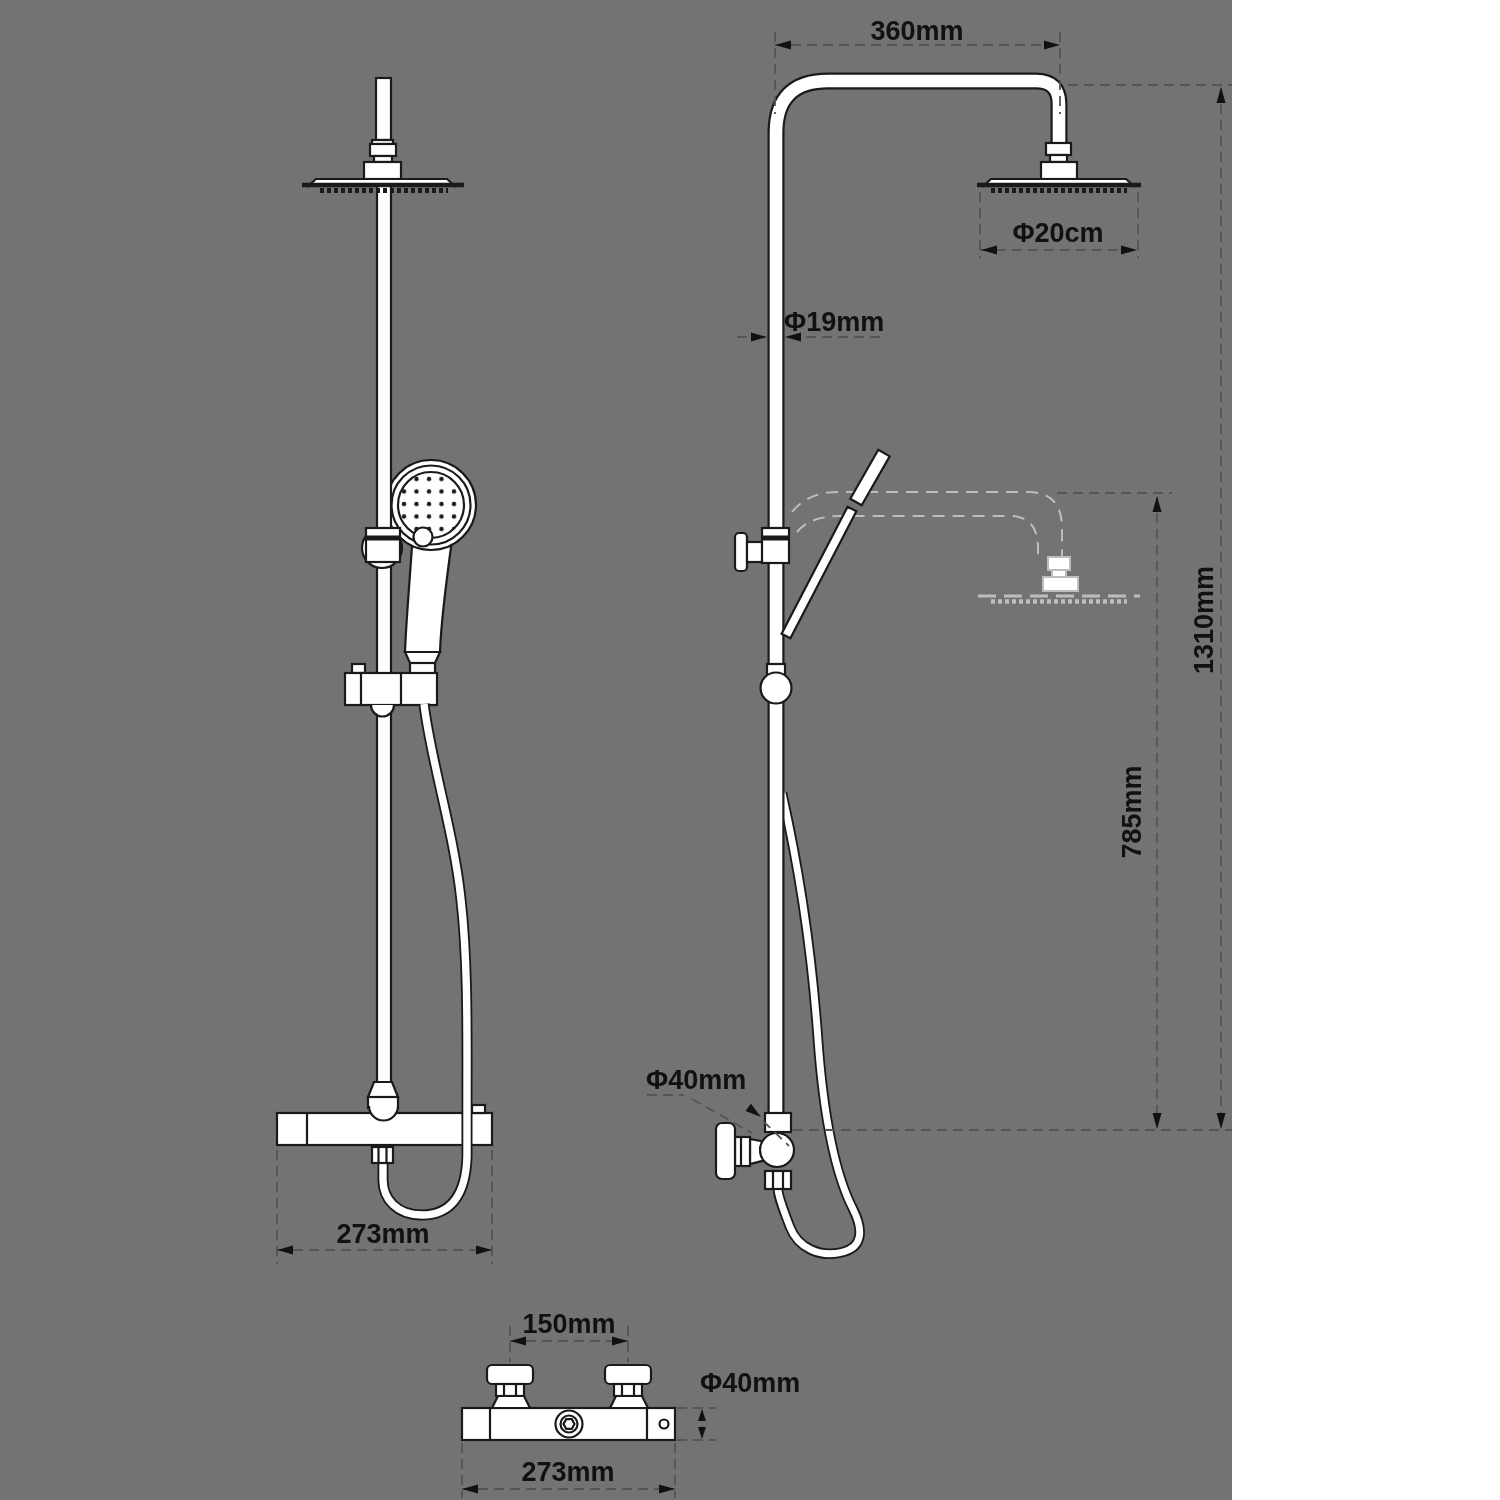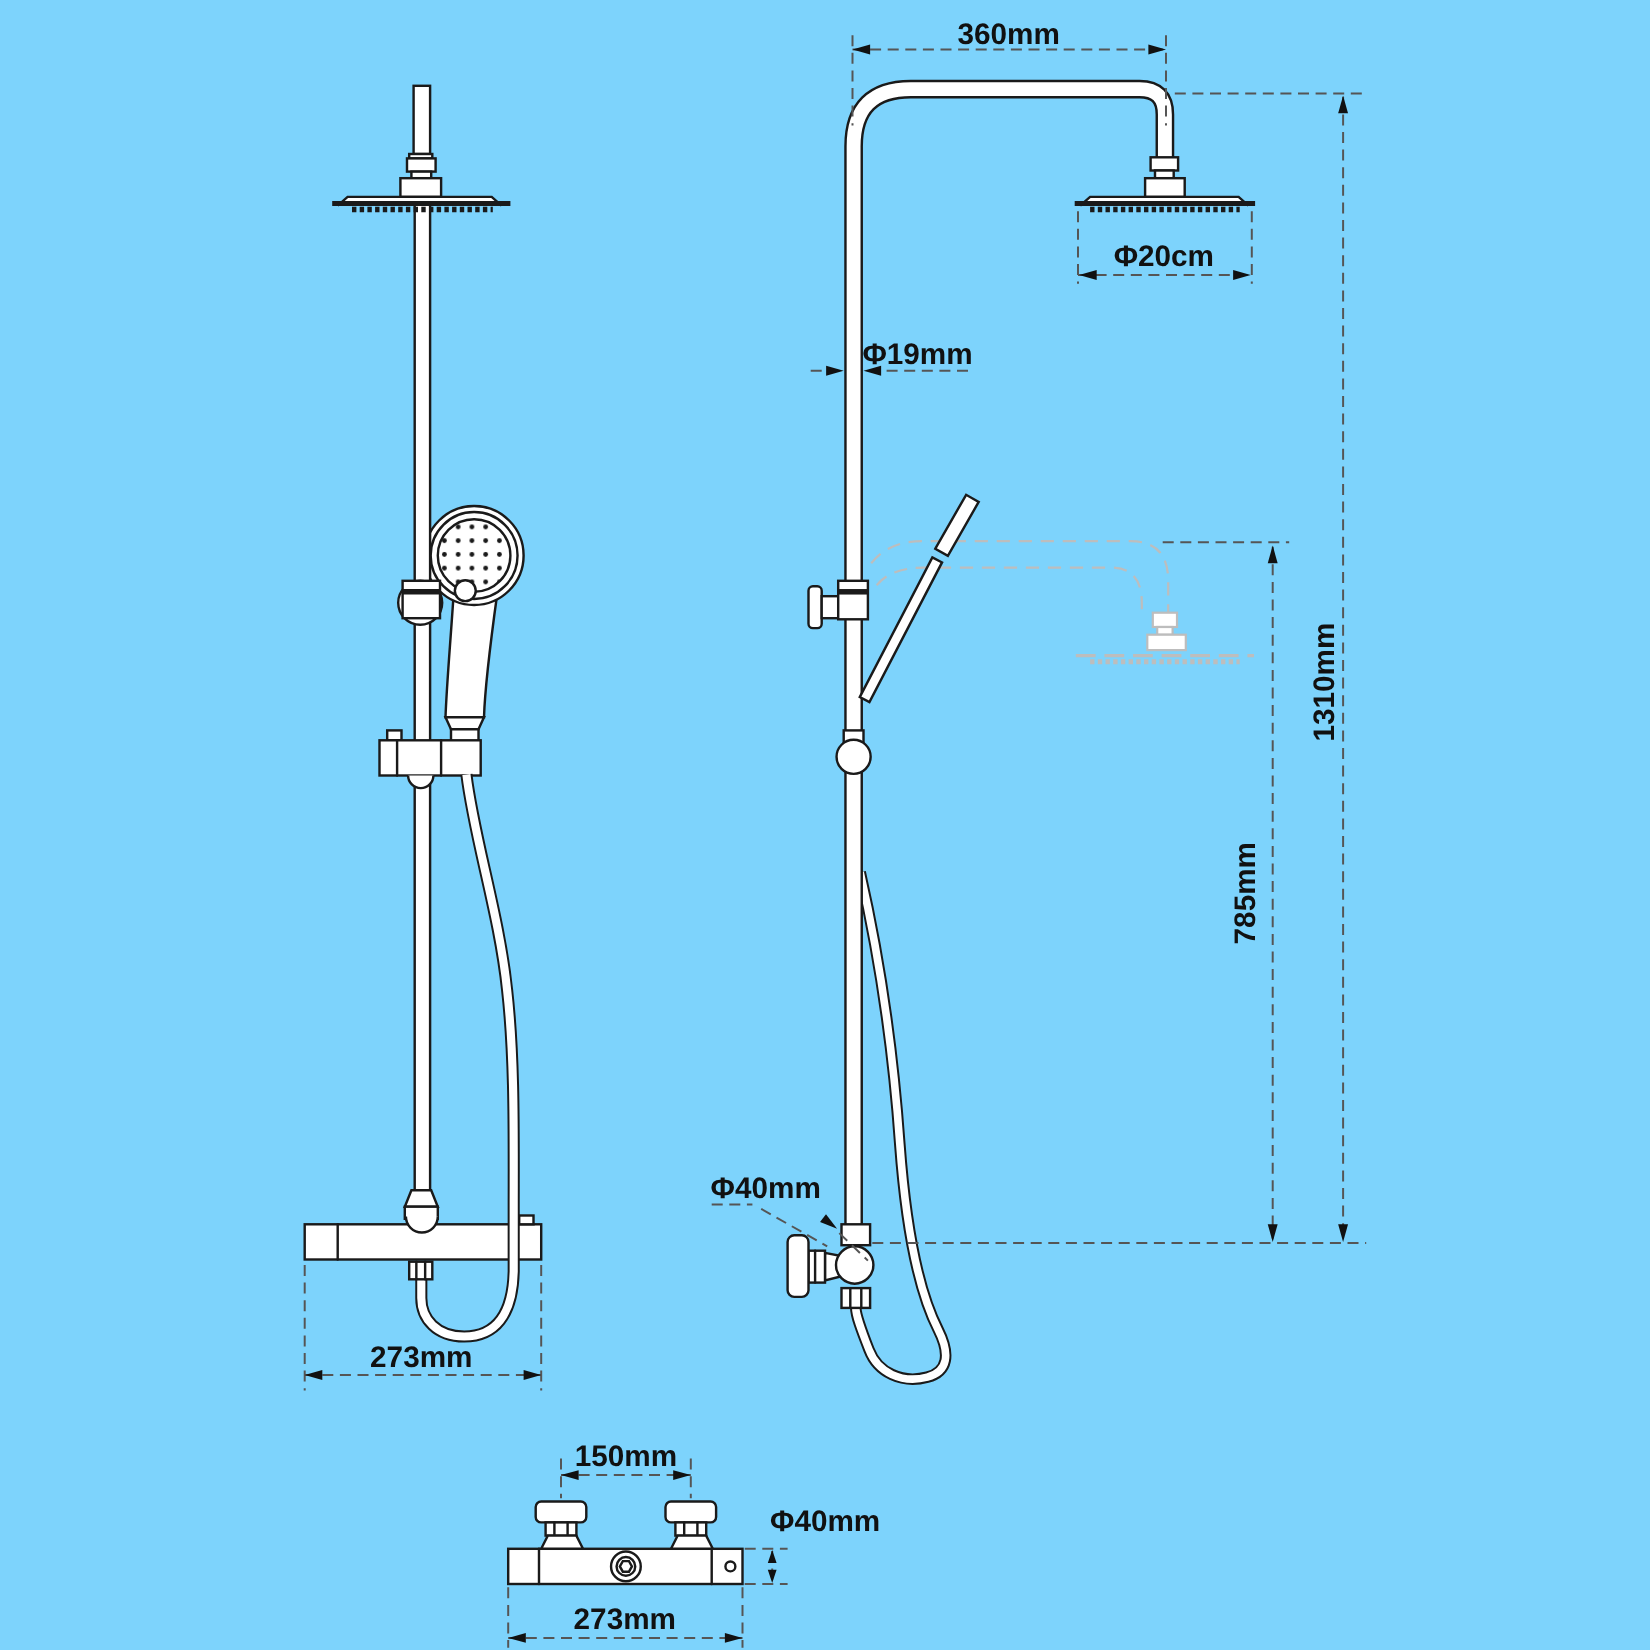--- a/index.html
+++ b/index.html
@@ -1,16 +1,16 @@
 <!DOCTYPE html>
 <html><head>
 <meta charset="utf-8">
 <style>
   html,body{margin:0;padding:0;background:#fff;}
-  .stage{position:relative;width:1500px;height:1500px;background:#7dd3fc;overflow:hidden;}
+  .stage{position:relative;width:1232px;height:1500px;background:#737373;overflow:hidden;}
   svg{display:block;}
   .ln{fill:none;stroke:#1a1a1a;stroke-width:2.2;stroke-linecap:round;}
   .fw{fill:#ffffff;stroke:#1a1a1a;stroke-width:2.2;}
   .bar{fill:none;stroke:#1a1a1a;stroke-width:4.5;}
   .teeth{fill:none;stroke:#1a1a1a;stroke-width:5;stroke-dasharray:4 3;}
   .tube-o{fill:none;stroke:#1a1a1a;}
   .tube-i{fill:none;stroke:#ffffff;}
   .dim{fill:none;stroke:#555555;stroke-width:1.8;stroke-dasharray:10 6;}
   .arr{fill:#111111;stroke:none;}
   .ghost{fill:none;stroke:#bdbdbd;stroke-width:2;}

